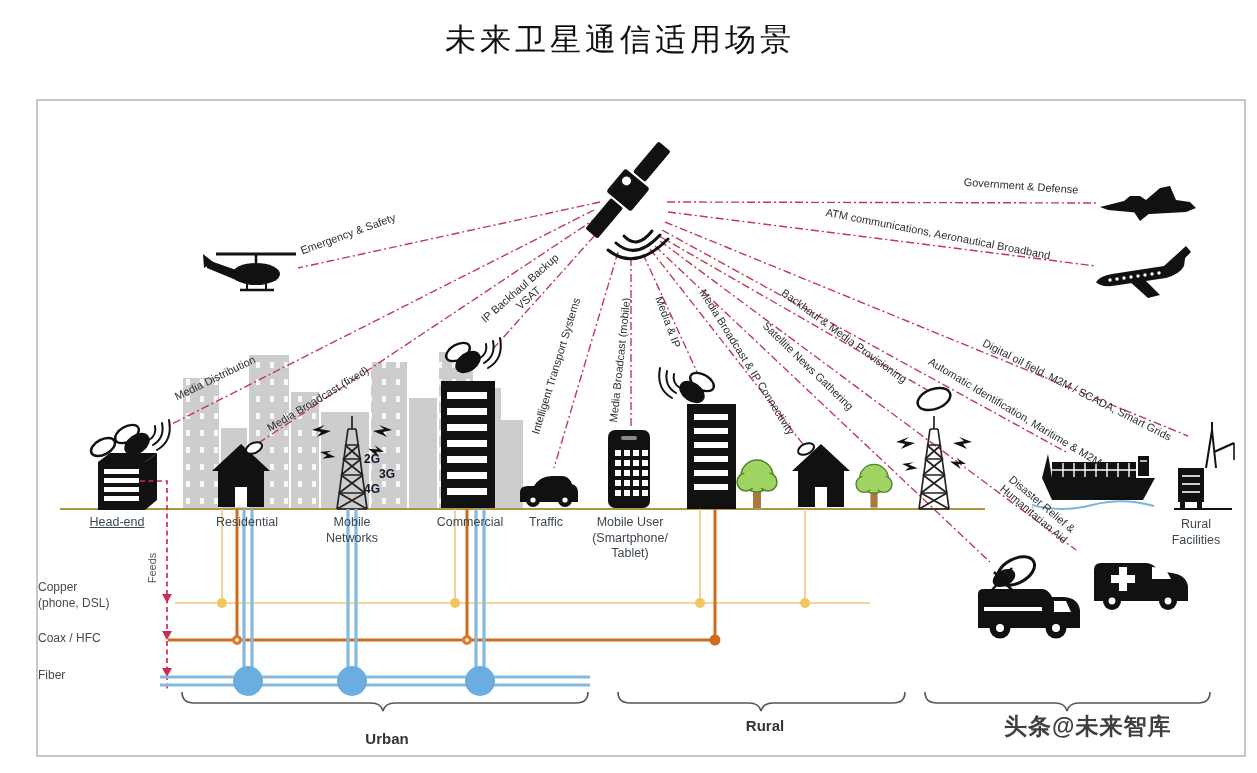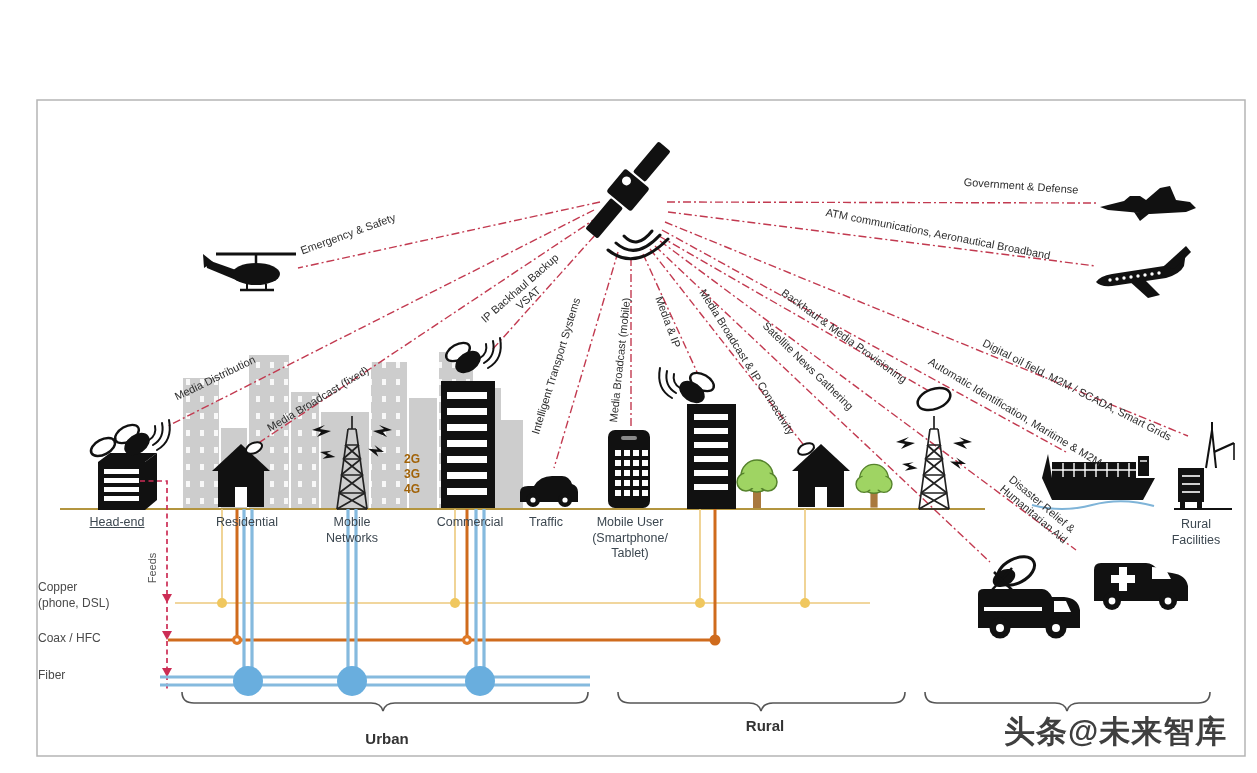--- a/index.html
+++ b/index.html
@@ -6,33 +6,34 @@
   #stage{position:relative;width:1257px;height:773px;background:#fff;overflow:hidden;
          font-family:"Liberation Sans",sans-serif;}
   #diagram-svg{position:absolute;left:0;top:0;}
   .title{position:absolute;left:620px;top:40px;transform:translate(-50%,-50%);
          font-family:"DejaVu Serif",serif;font-size:31px;color:#101010;letter-spacing:4px;white-space:nowrap;}
   .lbl{position:absolute;font-size:11px;color:#2e2e2e;white-space:nowrap;line-height:1.15;
        transform-origin:center;}
   .lbl.two{white-space:normal;text-align:center;}
   .glbl{position:absolute;font-size:12.5px;color:#3c4750;text-align:center;line-height:1.25;
         transform:translate(-50%,0);white-space:nowrap;}
-  .gen{position:absolute;font-size:12px;font-weight:bold;color:#a16207;margin-left:40px;}
+  .gen{position:absolute;font-size:12px;font-weight:bold;color:#0f172a;}
   .infra{position:absolute;font-size:12px;color:#4a4a4a;line-height:1.3;}
   .feeds{position:absolute;font-size:11px;color:#555;transform:translate(-50%,-50%) rotate(-90deg);}
   .region{position:absolute;font-size:15px;font-weight:bold;color:#333;transform:translate(-50%,0);}
-  .watermark{position:absolute;left:1004px;top:711px;font-size:31px;font-weight:bold;color:#3f3f3f;
+  .watermark{position:absolute;left:1004px;top:711px;font-size:23px;font-weight:bold;color:#3f3f3f;
     letter-spacing:1px;white-space:nowrap;
     text-shadow:-1.5px -1.5px 0 #fff,1.5px -1.5px 0 #fff,-1.5px 1.5px 0 #fff,1.5px 1.5px 0 #fff,3px 3px 0 #fff;}
 </style>
 </head>
 <body>
 
 <div id="stage">
 
+  <div class="title">未来卫星通信适用场景</div>
 
   <svg id="diagram-svg" width="1257" height="773" viewBox="0 0 1257 773">
     <defs>
       <pattern id="win" width="14" height="17" patternUnits="userSpaceOnUse">
         <rect x="4" y="5" width="4" height="6" fill="#ffffff" opacity="0.85"></rect>
       </pattern>
       <path id="bolt" d="M0,0 L13,-5 L8,-1 L19,1 L5,7 L9,2 Z" fill="#111"></path>
       <g id="ghouse">
         <polygon points="-29,0 0,-27 29,0" fill="#111"></polygon>
         <rect x="-23" y="-2" width="46" height="38" fill="#111"></rect>
@@ -409,21 +410,21 @@
   <div class="glbl" style="left:546px;top:515px;">Traffic</div>
   <div class="glbl" style="left:630px;top:515px;">
     <span>Mobile User</span><br>
     <span>(Smartphone/</span><br>
     <span>Tablet)</span></div>
   <div class="glbl" style="left:1196px;top:517px;">
     <span>Rural</span><br>
     <span>Facilities</span></div>
 
   <div class="gen" style="left:364px;top:452px;">2G</div>
-  <div class="gen" style="left:364px;top:467px;">3G</div>
+  <div class="gen" style="left:364px;top:467px;padding-left:15px;">3G</div>
   <div class="gen" style="left:364px;top:482px;">4G</div>
 
   <div class="infra" style="left:38px;top:580px;">
     <span style="display:block">Copper</span>
     <span style="display:block">(phone, DSL)</span>
     </div>
   <div class="infra" style="left:38px;top:631px;">Coax / HFC</div>
   <div class="infra" style="left:38px;top:668px;">Fiber</div>
   <div class="feeds" style="left:152px;top:568px;">Feeds</div>
 

